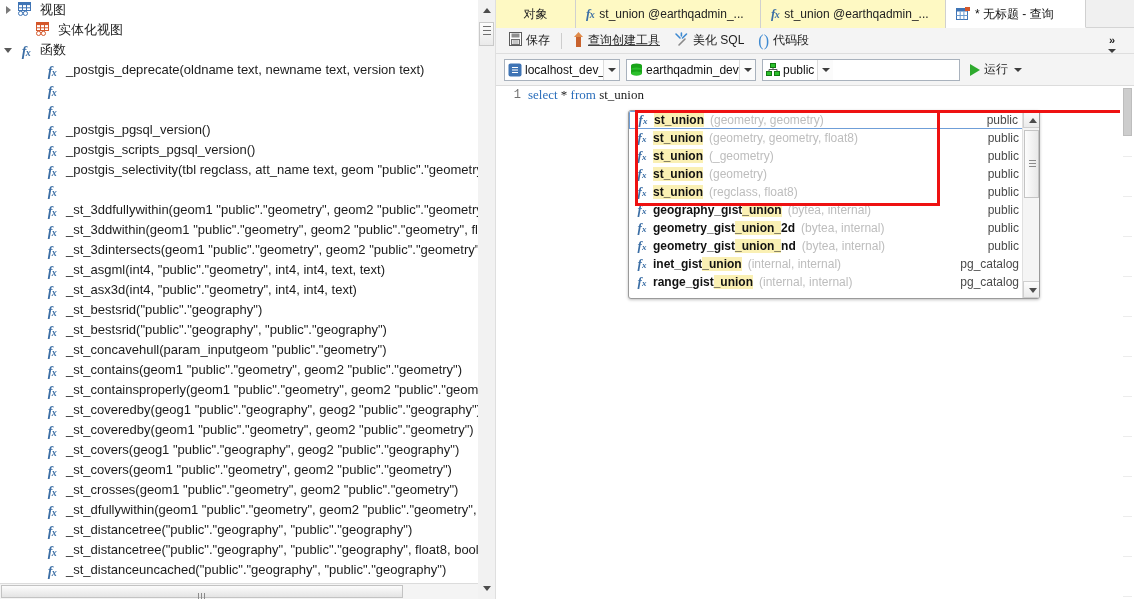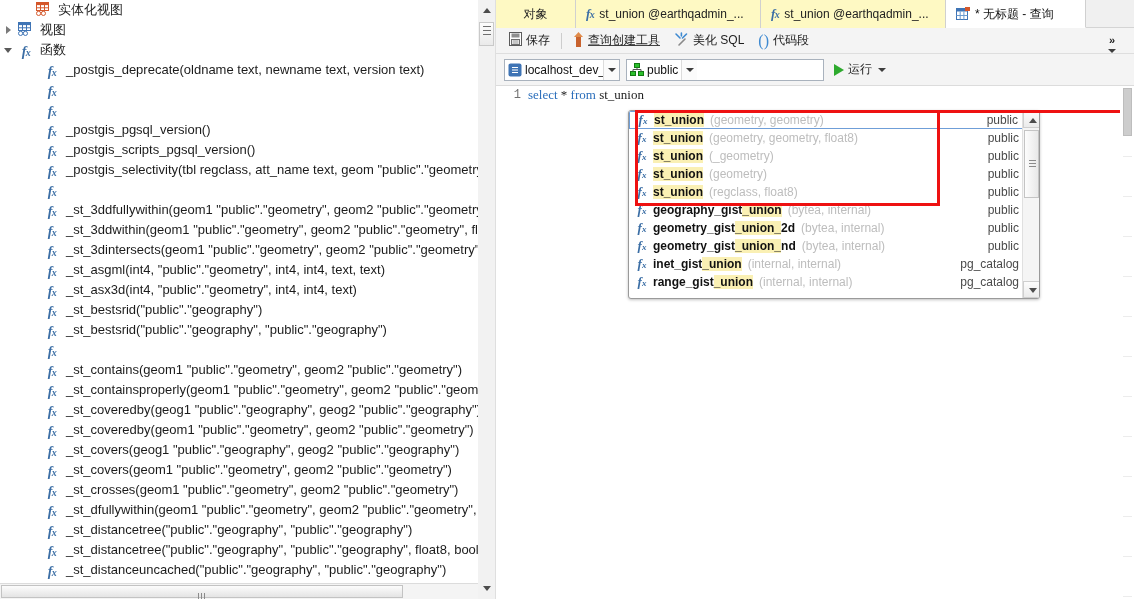--- a/index.html
+++ b/index.html
@@ -280,50 +280,50 @@
     background:#ee1111;
   }
 </style>
 </head>
 <body>
 
 <div id="app">
 
   <div id="left-panel">
     <div class="tree" id="tree-root">
-        <div class="tree-row ind1" style="padding-left: 20px;">
-          <span class="tw"></span>
-          <span class="ico ico-view">
-            <svg width="18" height="14" viewBox="0 0 18 14">
-              <rect x="2.5" y="0.5" width="12" height="8" fill="#ffffff" stroke="#d4572a"></rect>
-              <rect x="2.5" y="0.5" width="12" height="2.6" fill="#d4572a"></rect>
-              <line x1="6.5" y1="3" x2="6.5" y2="8.5" stroke="#d4572a"></line>
-              <line x1="10.5" y1="3" x2="10.5" y2="8.5" stroke="#d4572a"></line>
-              <line x1="2.5" y1="5.8" x2="14.5" y2="5.8" stroke="#d4572a"></line>
-              <circle cx="4.6" cy="11.4" r="2.1" fill="none" stroke="#d4572a"></circle>
-              <circle cx="9.4" cy="11.4" r="2.1" fill="none" stroke="#d4572a"></circle>
-            </svg>
-          </span>
-          <span class="lbl">实体化视图</span>
-        </div>
         <div class="tree-row ind0" style="padding-left: 2px;">
           <span class="tw collapsed"></span>
           <span class="ico ico-view">
             <svg width="18" height="14" viewBox="0 0 18 14">
               <rect x="2.5" y="0.5" width="12" height="8" fill="#ffffff" stroke="#3f74b5"></rect>
               <rect x="2.5" y="0.5" width="12" height="2.6" fill="#3f74b5"></rect>
               <line x1="6.5" y1="3" x2="6.5" y2="8.5" stroke="#3f74b5"></line>
               <line x1="10.5" y1="3" x2="10.5" y2="8.5" stroke="#3f74b5"></line>
               <line x1="2.5" y1="5.8" x2="14.5" y2="5.8" stroke="#3f74b5"></line>
               <circle cx="4.6" cy="11.4" r="2.1" fill="none" stroke="#3f74b5"></circle>
               <circle cx="9.4" cy="11.4" r="2.1" fill="none" stroke="#3f74b5"></circle>
             </svg>
           </span>
           <span class="lbl">视图</span>
         </div>
+        <div class="tree-row ind1" style="padding-left: 20px;">
+          <span class="tw"></span>
+          <span class="ico ico-view">
+            <svg width="18" height="14" viewBox="0 0 18 14">
+              <rect x="2.5" y="0.5" width="12" height="8" fill="#ffffff" stroke="#d4572a"></rect>
+              <rect x="2.5" y="0.5" width="12" height="2.6" fill="#d4572a"></rect>
+              <line x1="6.5" y1="3" x2="6.5" y2="8.5" stroke="#d4572a"></line>
+              <line x1="10.5" y1="3" x2="10.5" y2="8.5" stroke="#d4572a"></line>
+              <line x1="2.5" y1="5.8" x2="14.5" y2="5.8" stroke="#d4572a"></line>
+              <circle cx="4.6" cy="11.4" r="2.1" fill="none" stroke="#d4572a"></circle>
+              <circle cx="9.4" cy="11.4" r="2.1" fill="none" stroke="#d4572a"></circle>
+            </svg>
+          </span>
+          <span class="lbl">实体化视图</span>
+        </div>
         <div class="tree-row ind0" style="padding-left: 2px;">
           <span class="tw expanded"></span>
           <span class="ico" style="text-align: center;"><span class="fx" style="font-size: 14px;">f<span class="sub">x</span></span></span>
           <span class="lbl">函数</span>
         </div>
         <div class="tree-row ind2" style="padding-left: 28px;">
           <span class="tw"></span>
           <span class="ico" style="text-align: center;"><span class="fx" style="font-size: 14px;">f<span class="sub">x</span></span></span>
           <span class="lbl">_postgis_deprecate(oldname text, newname text, version text)</span>
         </div>
@@ -385,20 +385,21 @@
           <span class="lbl">_st_bestsrid("public"."geography")</span>
         </div>
         <div class="tree-row ind2" style="padding-left: 28px;">
           <span class="tw"></span>
           <span class="ico" style="text-align: center;"><span class="fx" style="font-size: 14px;">f<span class="sub">x</span></span></span>
           <span class="lbl">_st_bestsrid("public"."geography", "public"."geography")</span>
         </div>
         <div class="tree-row ind2" style="padding-left: 28px;">
           <span class="tw"></span>
           <span class="ico" style="text-align: center;"><span class="fx" style="font-size: 14px;">f<span class="sub">x</span></span></span>
+          <span class="lbl">_st_concavehull(param_inputgeom "public"."geometry")</span>
         </div>
         <div class="tree-row ind2" style="padding-left: 28px;">
           <span class="tw"></span>
           <span class="ico" style="text-align: center;"><span class="fx" style="font-size: 14px;">f<span class="sub">x</span></span></span>
           <span class="lbl">_st_contains(geom1 "public"."geometry", geom2 "public"."geometry")</span>
         </div>
         <div class="tree-row ind2" style="padding-left: 28px;">
           <span class="tw"></span>
           <span class="ico" style="text-align: center;"><span class="fx" style="font-size: 14px;">f<span class="sub">x</span></span></span>
           <span class="lbl">_st_containsproperly(geom1 "public"."geometry", geom2 "public"."geome</span>
@@ -577,20 +578,33 @@
         <span style="flex:0 0 auto; margin-right:3px; display:flex;">
           <svg width="14" height="14" viewBox="0 0 14 14">
             <rect x="0.5" y="0.5" width="13" height="13" rx="2" fill="#3f74b5"></rect>
             <path d="M4 4.5h6M4 7h6M4 9.5h6" stroke="#ffffff" stroke-width="1.2"></path>
           </svg>
         </span>
         <span class="ctext">localhost_dev_pg_gl</span>
         <span class="carrow"></span>
       </div>
 
+      <div class="combo" style="width:130px;">
+        <span style="flex:0 0 auto; margin-right:3px; display:flex;">
+          <svg width="13" height="14" viewBox="0 0 13 14">
+            <ellipse cx="6.5" cy="2.6" rx="5.5" ry="2.1" fill="#19a319"></ellipse>
+            <rect x="1" y="2.6" width="11" height="4" fill="#19a319"></rect>
+            <ellipse cx="6.5" cy="6.6" rx="5.5" ry="2.1" fill="#2cc02c"></ellipse>
+            <rect x="1" y="6.6" width="11" height="4" fill="#19a319"></rect>
+            <ellipse cx="6.5" cy="10.6" rx="5.5" ry="2.1" fill="#2cc02c"></ellipse>
+          </svg>
+        </span>
+        <span class="ctext">earthqadmin_dev</span>
+        <span class="carrow"></span>
+      </div>
 
       <div class="combo" style="width:198px;">
         <span style="flex:0 0 auto; margin-right:3px; display:flex;">
           <svg width="14" height="14" viewBox="0 0 14 14">
             <rect x="4.5" y="0.5" width="5" height="4" fill="#2cc02c" stroke="#127a12"></rect>
             <rect x="0.5" y="8.5" width="5" height="4" fill="#2cc02c" stroke="#127a12"></rect>
             <rect x="8.5" y="8.5" width="5" height="4" fill="#2cc02c" stroke="#127a12"></rect>
             <path d="M7 4.5v2M3 8.5v-2h8v2" stroke="#555" fill="none"></path>
           </svg>
         </span>

